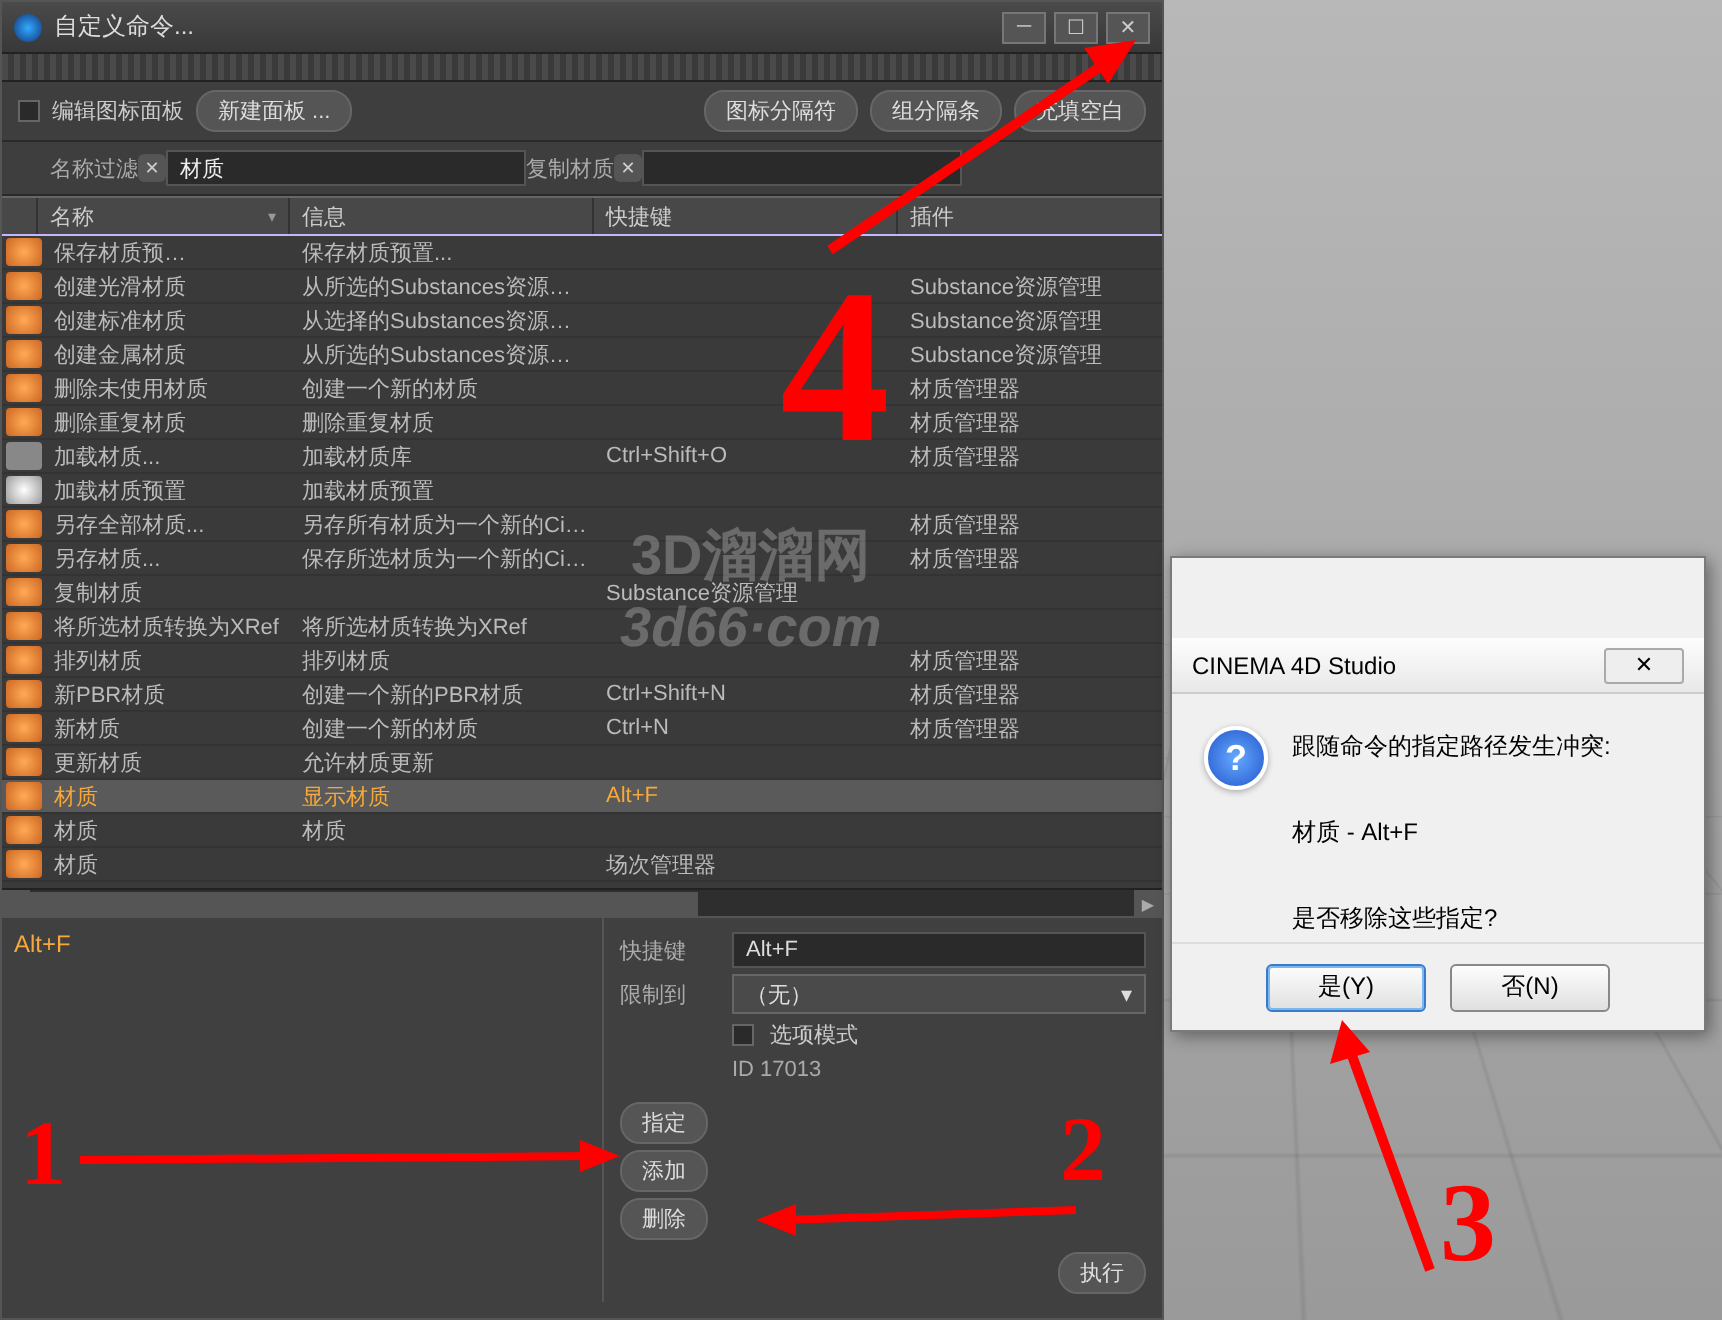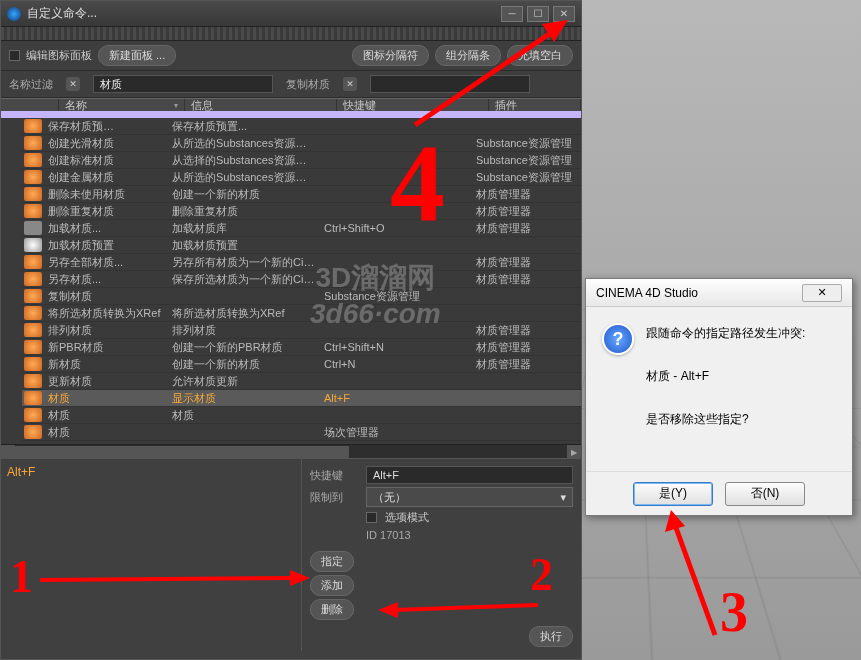--- a/index.html
+++ b/index.html
@@ -17,35 +17,35 @@
     .titlebar .title { color: #ddd; font-size: 12px; flex: 1; }
     .win-btn { width: 22px; height: 16px; background: #555; border: 1px solid #777; margin-left: 4px; display: flex; align-items: center; justify-content: center; cursor: pointer; font-size: 10px; color: #ccc; }
     
     .grip-bar { height: 14px; background: repeating-linear-gradient(90deg, #4a4a4a 0 3px, #3a3a3a 3px 6px); border-bottom: 1px solid #222; }
     
     .toolbar-row { display: flex; align-items: center; padding: 4px 8px; gap: 6px; background: #3e3e3e; border-bottom: 1px solid #2a2a2a; }
     .checkbox { width: 11px; height: 11px; border: 1px solid #666; background: #2a2a2a; }
     .pill-btn { background: #555; border: 1px solid #666; border-radius: 10px; padding: 2px 10px; color: #ddd; cursor: pointer; font-size: 11px; }
     .flex-spacer { flex: 1; }
     
-    .filter-row { display: flex; align-items: center; padding: 4px 8px; gap: 13px; background: #3e3e3e; border-bottom: 1px solid #2a2a2a; }
+    .filter-row { display: flex; align-items: center; padding: 4px 24px; gap: 0; background: #3e3e3e; border-bottom: 1px solid #2a2a2a; }
     .filter-row label { color: #aaa; }
     .clear-btn { width: 14px; height: 14px; background: #555; border-radius: 3px; display: flex; align-items: center; justify-content: center; cursor: pointer; color: #ccc; font-size: 9px; }
     .filter-input { background: #2a2a2a; border: 1px solid #555; color: #eee; padding: 2px 6px; height: 18px; font-size: 11px; }
     
-    .table-header { display: flex; background: #484848; border-top: 1px solid #666; border-bottom: 7px solid #c4b5fd; height: 20px; padding-left: 40px; }
+    .table-header { display: flex; background: #484848; border-top: 1px solid #666; border-bottom: 1px solid #c4b5fd; height: 20px; }
     .th { padding: 2px 6px; border-right: 1px solid #333; color: #ccc; font-size: 11px; display: flex; align-items: center; }
     .th-spacer { width: 18px; border-right: 1px solid #333; }
     .col-name { width: 126px; }
     .col-info { width: 152px; }
     .col-shortcut { width: 152px; }
     .col-plugin { flex: 1; }
     .sort-ind { margin-left: auto; color: #999; font-size: 8px; }
     
-    .table-body { height: 326px; overflow-y: auto; background: #3a3a3a; position: relative; padding-left: 21px; }
+    .table-body { height: 326px; overflow-y: auto; background: #3a3a3a; position: relative; }
     .table-body::-webkit-scrollbar { width: 14px; }
     .table-body::-webkit-scrollbar-track { background: #2e2e2e; }
     .table-body::-webkit-scrollbar-thumb { background: #5a5a5a; border: 1px solid #444; }
     .row { display: flex; height: 17px; align-items: center; border-bottom: 1px solid #333; }
     .row.selected { background: #5a5a5a; }
     .row.selected .cell { color: #f7a838; }
     .row .icon { width: 18px; height: 14px; margin: 0 2px; background: #a66; border-radius: 2px; flex-shrink: 0; }
     .row .icon.ic-orange { background: radial-gradient(circle, #fa5, #c62); }
     .row .icon.ic-grey { background: #888; }
     .row .icon.ic-white { background: radial-gradient(circle, #fff, #999); }
@@ -68,21 +68,21 @@
     .form-row { display: flex; align-items: center; margin: 3px 0; gap: 8px; }
     .form-row label { width: 48px; color: #aaa; }
     .form-row .text-input { flex: 1; background: #2a2a2a; border: 1px solid #555; color: #ddd; padding: 2px 6px; height: 18px; font-size: 11px; }
     .form-row .dropdown { flex: 1; background: #4a4a4a; border: 1px solid #666; color: #ddd; padding: 2px 6px; height: 20px; display: flex; align-items: center; justify-content: space-between; }
     .id-row { color: #aaa; margin: 4px 0 10px 56px; }
     .btn-row { margin-left: 0; }
     .exec-row { display: flex; justify-content: flex-end; margin-top: 6px; }
     
     
     .dialog { position: absolute; left: 585px; top: 278px; width: 268px; height: 238px; background: #f0f0f0; border: 1px solid #7a7a7a; box-shadow: 2px 2px 8px rgba(0,0,0,0.4); color: #000; }
-    .dialog .dlg-title { height: 28px; background: linear-gradient(#fdfdfd,#e8e8e8); border-bottom: 1px solid #ccc; display: flex; align-items: center; padding: 0 10px; font-size: 12px; }
+    .dialog .dlg-title { height: 28px; background: linear-gradient(#fdfdfd,#e8e8e8); border-bottom: 1px solid #ccc; display: flex; align-items: center; padding: 0 10px; font-size: 12px; margin-top: 40px; }
     .dialog .dlg-close { margin-left: auto; width: 40px; height: 18px; border: 1px solid #aaa; border-radius: 2px; background: #eee; display: flex; align-items: center; justify-content: center; cursor: pointer; font-size: 11px; }
     .dialog .dlg-body { padding: 16px; display: flex; gap: 12px; }
     .dialog .dlg-icon { width: 32px; height: 32px; border-radius: 50%; background: radial-gradient(circle,#6af,#25c); border: 2px solid #fff; display: flex; align-items: center; justify-content: center; color: #fff; font-weight: bold; font-size: 18px; box-shadow: 0 1px 3px rgba(0,0,0,0.3); flex-shrink: 0; }
     .dialog .dlg-text { font-size: 12px; line-height: 1.8; }
     .dialog .dlg-buttons { position: absolute; bottom: 0; left: 0; right: 0; height: 44px; background: #f0f0f0; border-top: 1px solid #ddd; display: flex; align-items: center; justify-content: center; gap: 12px; }
     .dialog .dlg-btn { width: 80px; height: 24px; border: 1px solid #888; border-radius: 3px; background: linear-gradient(#fdfdfd,#e0e0e0); cursor: pointer; font-size: 12px; }
     .dialog .dlg-btn.primary { border: 1px solid #3a7ac8; box-shadow: 0 0 0 1px #7ab8f0 inset; }
     
     
     .watermark { position: absolute; left: 310px; top: 260px; color: rgba(255,255,255,0.25); font-size: 28px; font-weight: bold; pointer-events: none; text-align: center; line-height: 1.3; }

